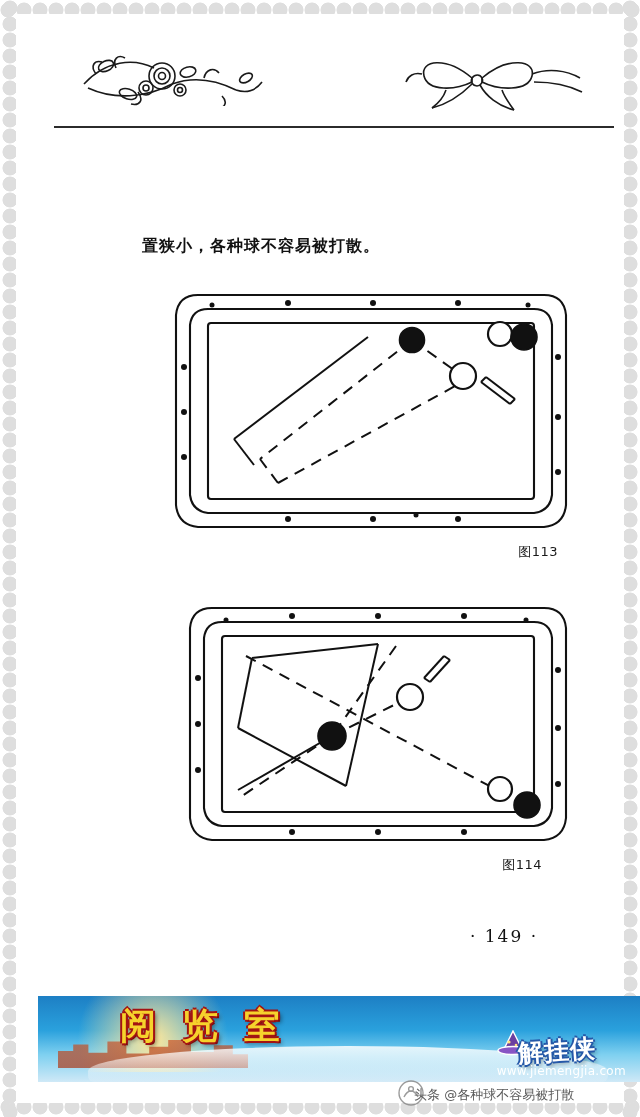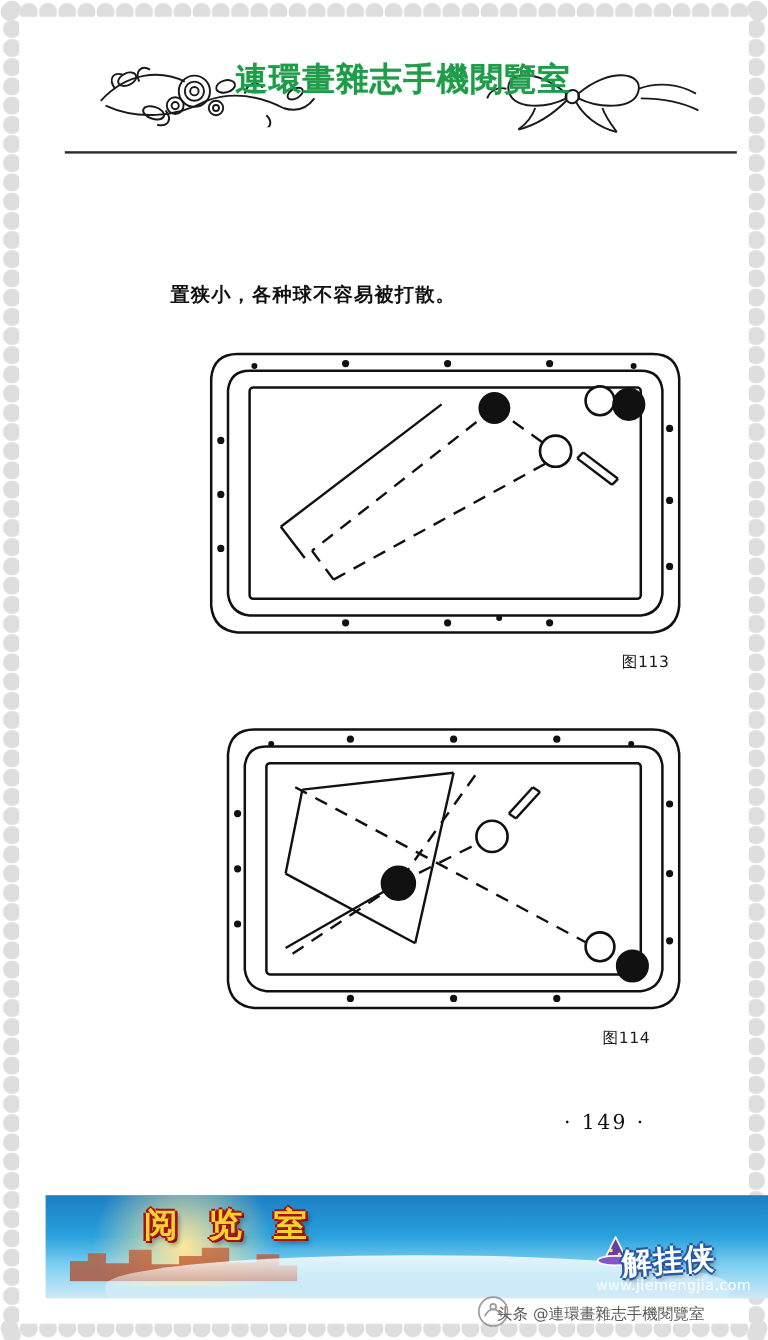--- a/index.html
+++ b/index.html
@@ -156,21 +156,21 @@
     clip-path: polygon(0% 100%, 0% 55%, 8% 55%, 8% 38%, 16% 38%, 16% 60%, 26% 60%, 26% 30%,
       36% 30%, 36% 62%, 48% 62%, 48% 44%, 58% 44%, 58% 26%, 70% 26%, 70% 58%, 82% 58%, 82% 40%,
       92% 40%, 92% 64%, 100% 64%, 100% 100%);
     opacity: 0.8;
   }
   #footer-ad-title {
     position: absolute;
     left: 82px;
     top: 6px;
     font-family: "DejaVu Sans", sans-serif;
-    font-size: 28px;
+    font-size: 36px;
     font-weight: bold;
     color: #f6d22c;
     letter-spacing: 26px;
     text-shadow:
       -2px 0 #a31313, 2px 0 #a31313, 0 -2px #a31313, 0 2px #a31313,
       2px 2px 0 #7c0d0d, 3px 3px 4px rgba(0,0,0,0.45);
   }
   #footer-ad-sub {
     position: absolute;
     left: 104px;
@@ -282,21 +282,20 @@
       <path d="M70 32 C 60 42, 46 52, 30 56"></path>
       <path d="M78 33 C 84 44, 96 54, 112 58"></path>
       <path d="M30 56 C 38 50, 42 44, 44 38"></path>
       <path d="M112 58 C 106 50, 102 44, 100 38"></path>
       <path d="M130 22 C 146 16, 164 18, 178 26"></path>
       <path d="M132 30 C 150 30, 168 34, 180 40"></path>
       <path d="M20 22 C 12 20, 6 24, 4 30"></path>
     </g>
   </svg>
 
-  <div id="header-title">連環畫雜志手機閱覽室</div>
   <div id="header-rule"></div>
 </div>
 
 <div id="body-sentence">置狭小，各种球不容易被打散。</div>
 
 <svg id="figure-113" class="figure-box" viewBox="0 0 406 248">
   <g fill="none" stroke="#111111" stroke-width="2.1" stroke-linejoin="round">
 
     <path d="M30 8 H 376 Q 396 8 398 28 V 218 Q 396 238 376 240 H 30 Q 10 238 8 218 V 28 Q 10 8 30 8 Z"></path>
 
@@ -423,13 +422,13 @@
     <div id="footer-badge-text">解挂侠</div>
     <div id="footer-badge-url">www.jiemengjia.com</div>
   </div>
 </div>
 
 <svg id="watermark-logo" viewBox="0 0 26 26">
   <circle cx="13" cy="13" r="12" fill="none" stroke="#8a8a8a" stroke-width="1.4"></circle>
   <path d="M6 17 C 10 9, 16 9, 20 17" fill="none" stroke="#8a8a8a" stroke-width="1.4"></path>
   <circle cx="13" cy="9" r="2.4" fill="none" stroke="#8a8a8a" stroke-width="1.4"></circle>
 </svg>
-<div id="watermark">头条 @連環畫雜志手機閱覽室</div>
+<div id="watermark">头条 @各种球不容易被打散</div>
 
 </body></html>

